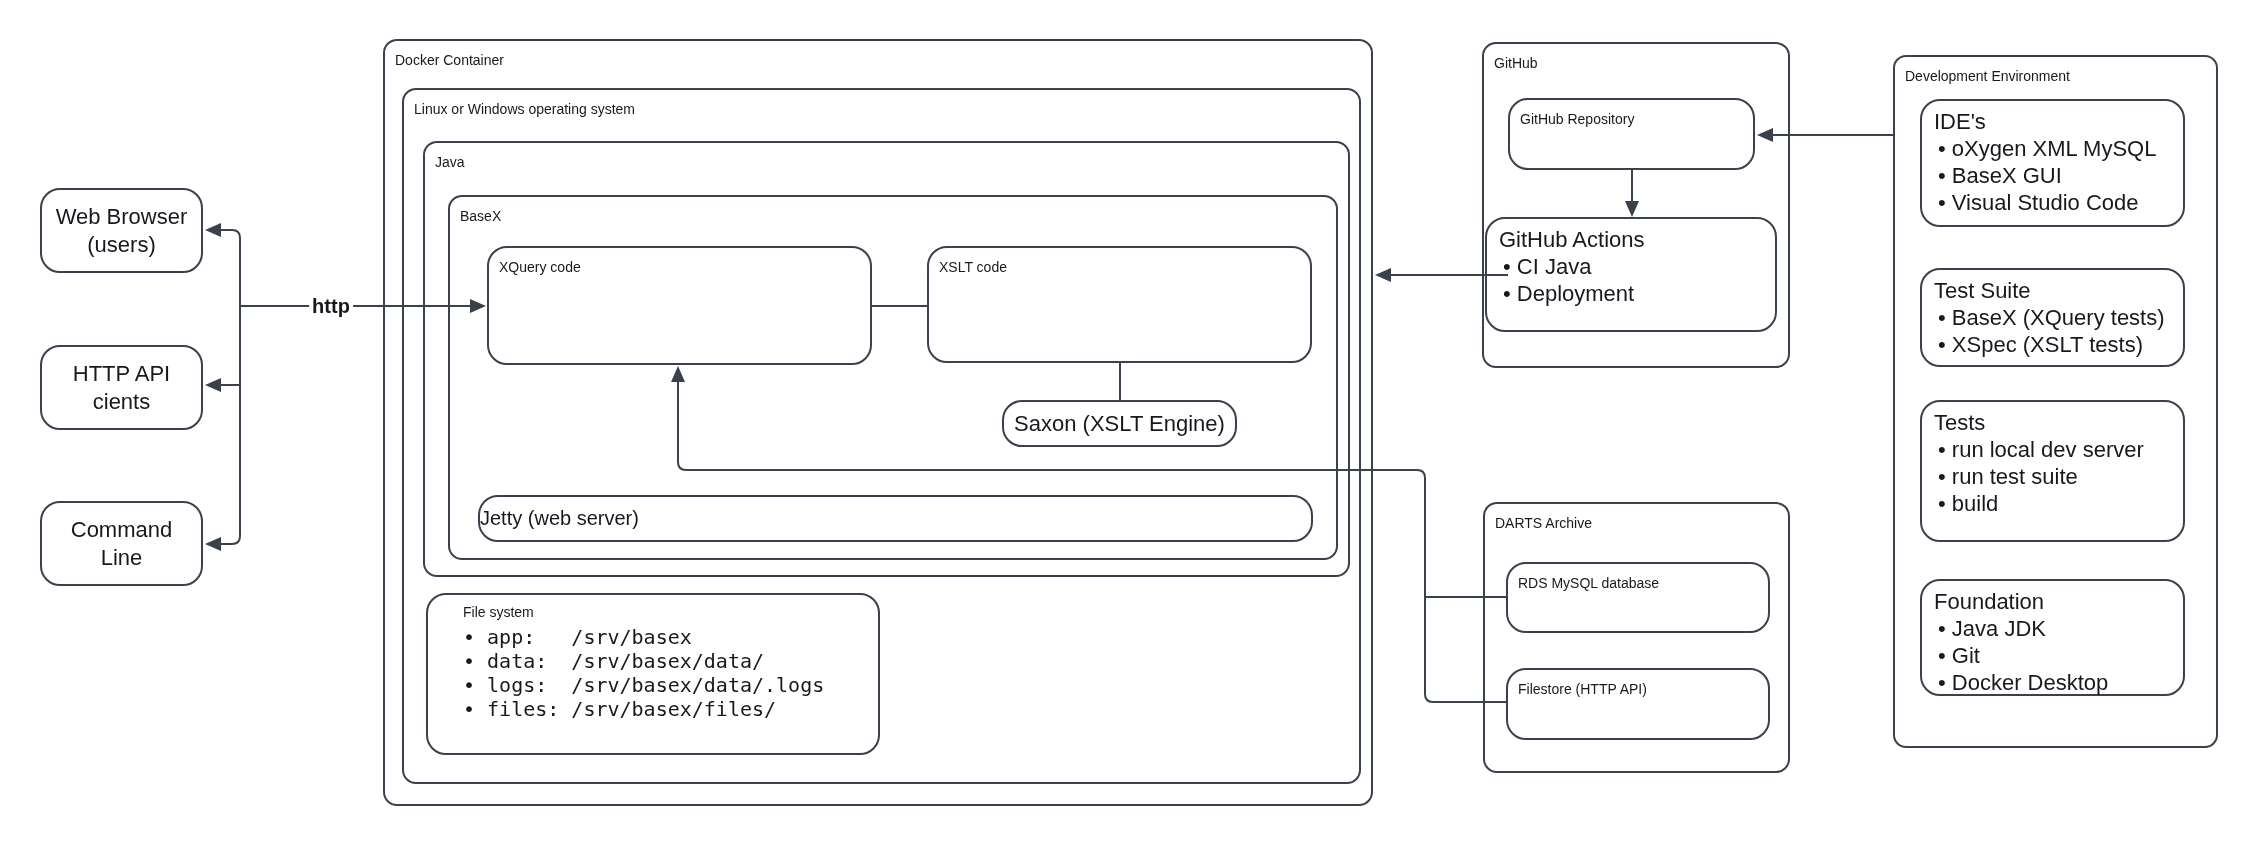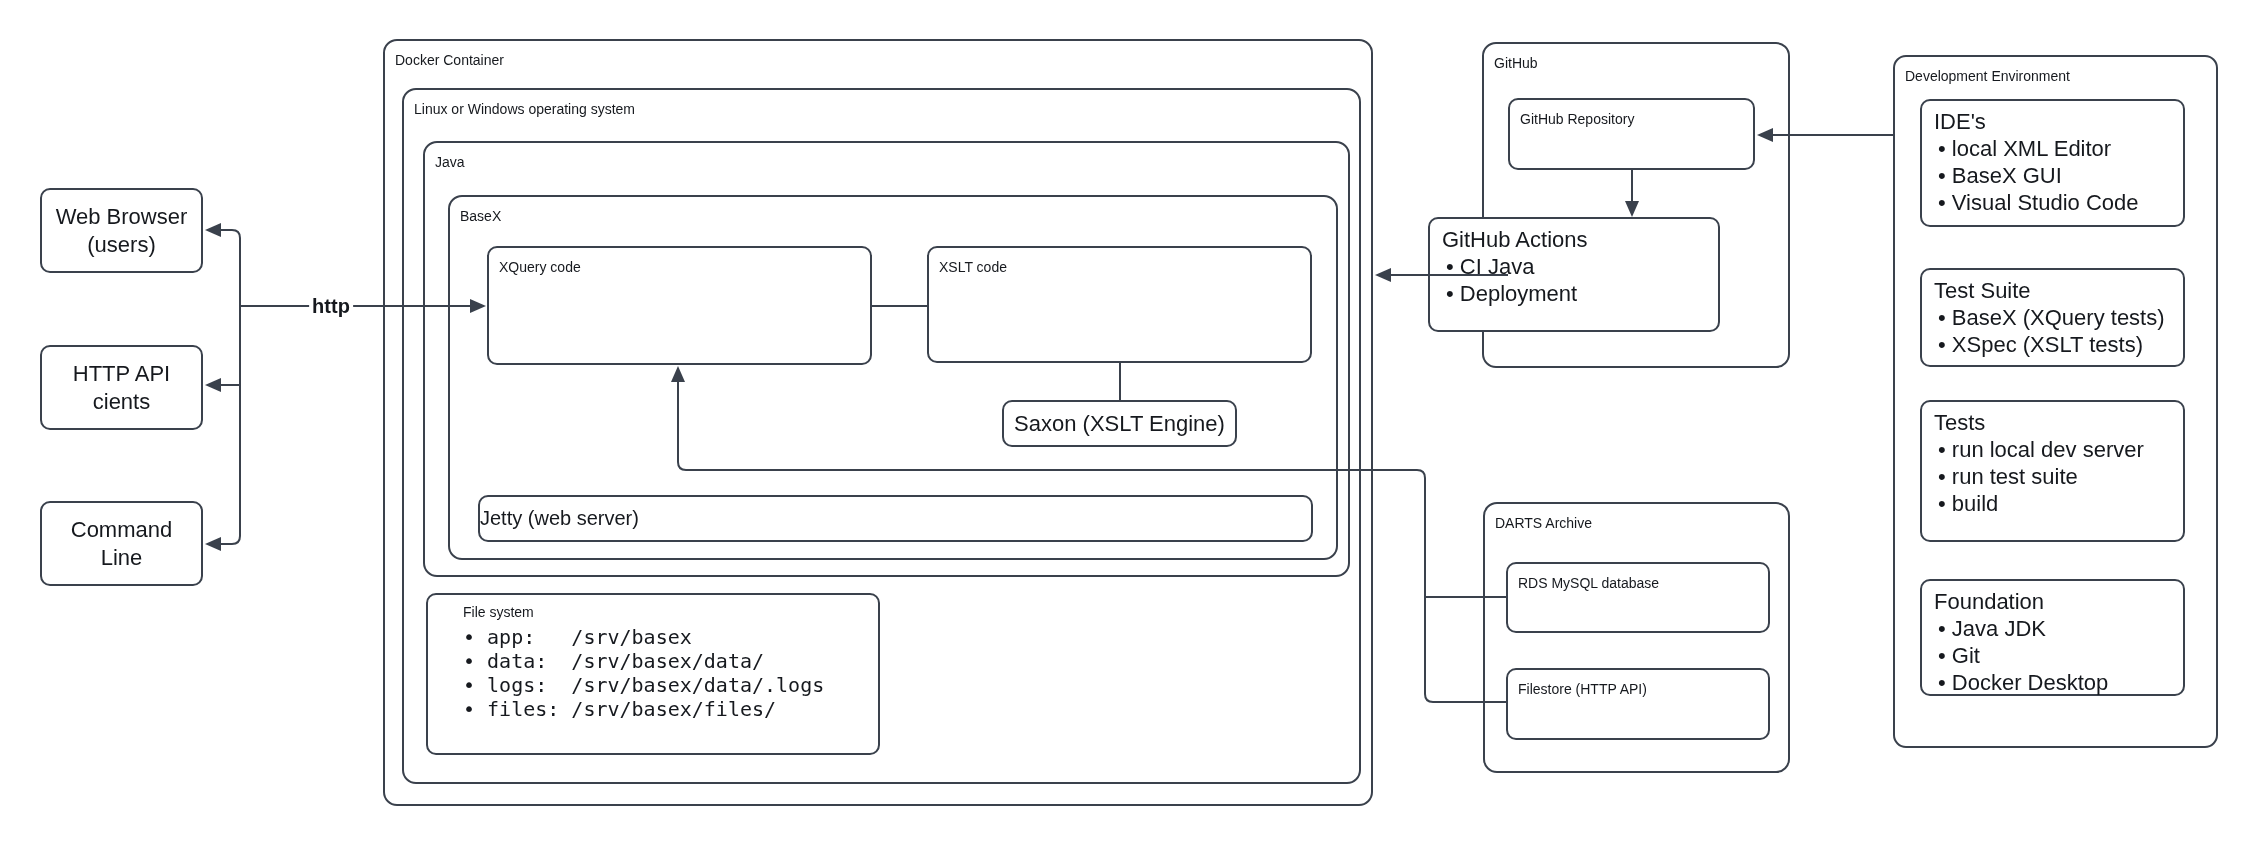--- a/index.html
+++ b/index.html
@@ -8,21 +8,21 @@
     --bg:#FFFFFF;
   }
   html,body{margin:0;padding:0;background:var(--bg);}
   #canvas{
     position:relative;width:2260px;height:848px;background:var(--bg);
     font-family:"Liberation Sans",sans-serif;color:var(--text);
     overflow:hidden;
   }
   .box{
     position:absolute;background:#fff;border:2px solid var(--stroke);
-    border-radius:10px;box-sizing:border-box;
+    border-radius:20px;box-sizing:border-box;
   }
   .container{border-radius:14px;}
   .title{
     padding:6px 0 0 10px;font-size:14px;line-height:26px;
     color:var(--text);white-space:nowrap;
   }
   .pad{padding:7px 0 0 12px;}
   .pad .t{font-size:22px;line-height:27px;white-space:nowrap;}
   .pad .item{font-size:22px;line-height:27px;white-space:nowrap;padding-left:4px;}
   .center2{
@@ -101,21 +101,21 @@
     <div class="mono">• logs:  /srv/basex/data/.logs</div>
     <div class="mono">• files: /srv/basex/files/</div>
   </div>
 
   <div class="box container" style="left:1482px;top:42px;width:308px;height:326px;">
     <div class="title">GitHub</div>
   </div>
   <div class="box" style="left:1508px;top:98px;width:247px;height:72px;">
     <div class="title">GitHub Repository</div>
   </div>
-  <div class="box" style="left:1428px;top:217px;width:292px;height:115px;">
+  <div class="box" style="left:1485px;top:217px;width:292px;height:115px;">
     <div class="pad">
       <div class="t">GitHub Actions</div>
       <div class="item">• CI Java</div>
       <div class="item">• Deployment</div>
     </div>
   </div>
 
   <div class="box container" style="left:1483px;top:502px;width:307px;height:271px;">
     <div class="title">DARTS Archive</div>
   </div>
@@ -125,21 +125,21 @@
   <div class="box" style="left:1506px;top:562px;width:264px;height:71px;">
     <div class="title">RDS MySQL database</div>
   </div>
 
   <div class="box container" style="left:1893px;top:55px;width:325px;height:693px;border-radius:13px;">
     <div class="title">Development Environment</div>
   </div>
   <div class="box" style="left:1920px;top:99px;width:265px;height:128px;">
     <div class="pad">
       <div class="t">IDE's</div>
-      <div class="item">• local XML Editor</div>
+      <div class="item">• oXygen XML MySQL</div>
       <div class="item">• BaseX GUI</div>
       <div class="item">• Visual Studio Code</div>
     </div>
   </div>
   <div class="box" style="left:1920px;top:268px;width:265px;height:99px;">
     <div class="pad">
       <div class="t">Test Suite</div>
       <div class="item">• BaseX (XQuery tests)</div>
       <div class="item">• XSpec (XSLT tests)</div>
     </div>

